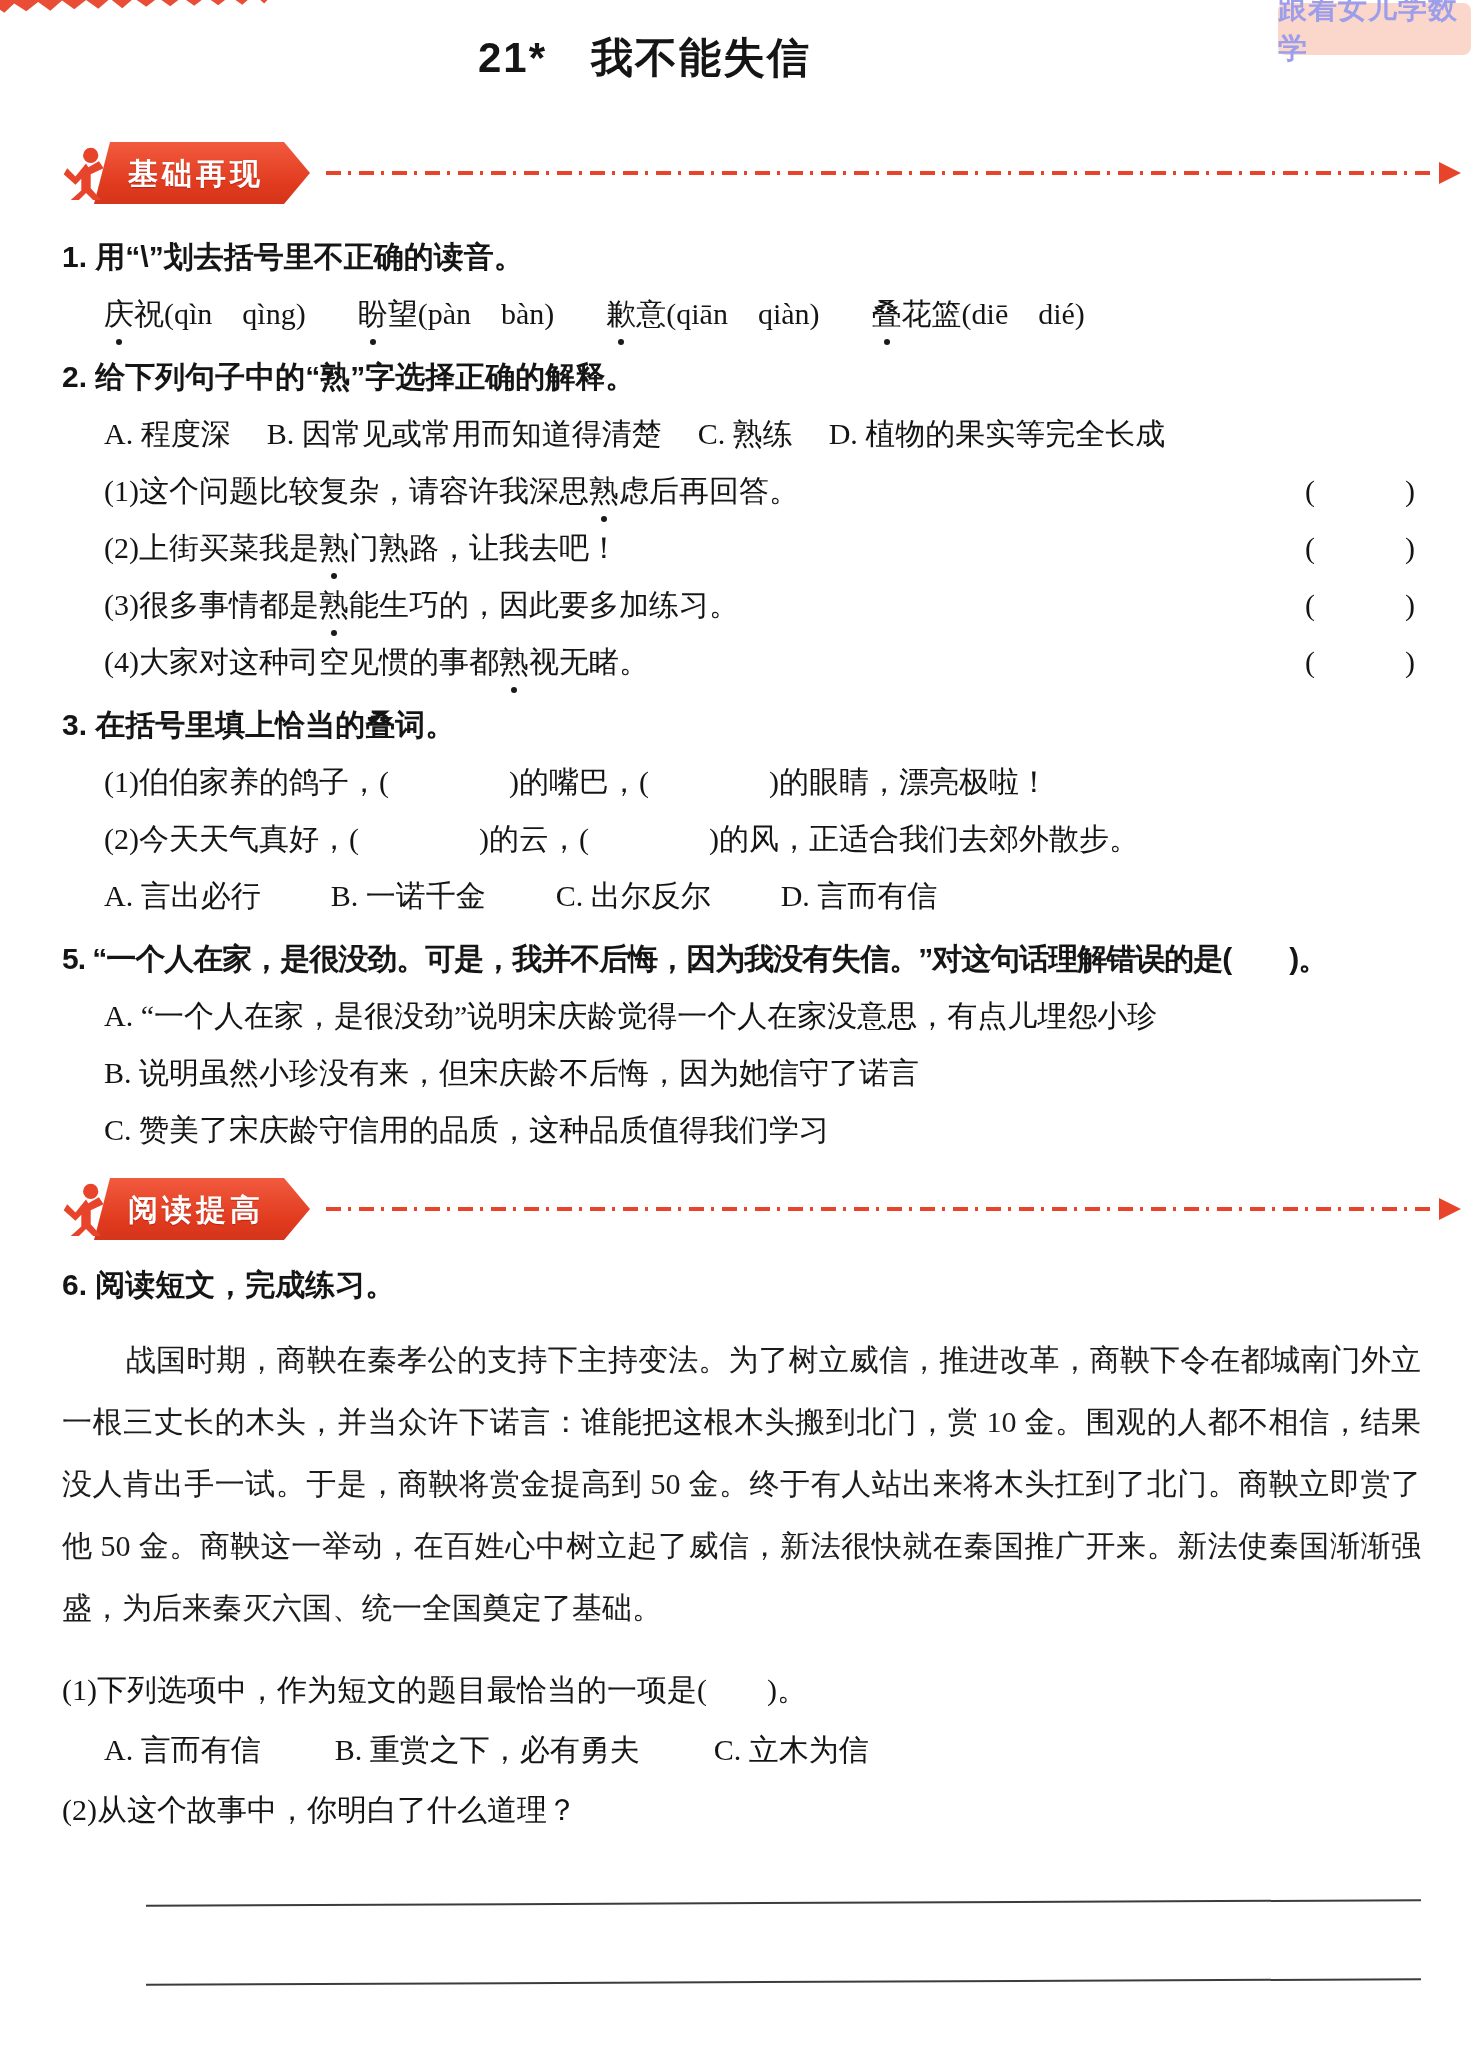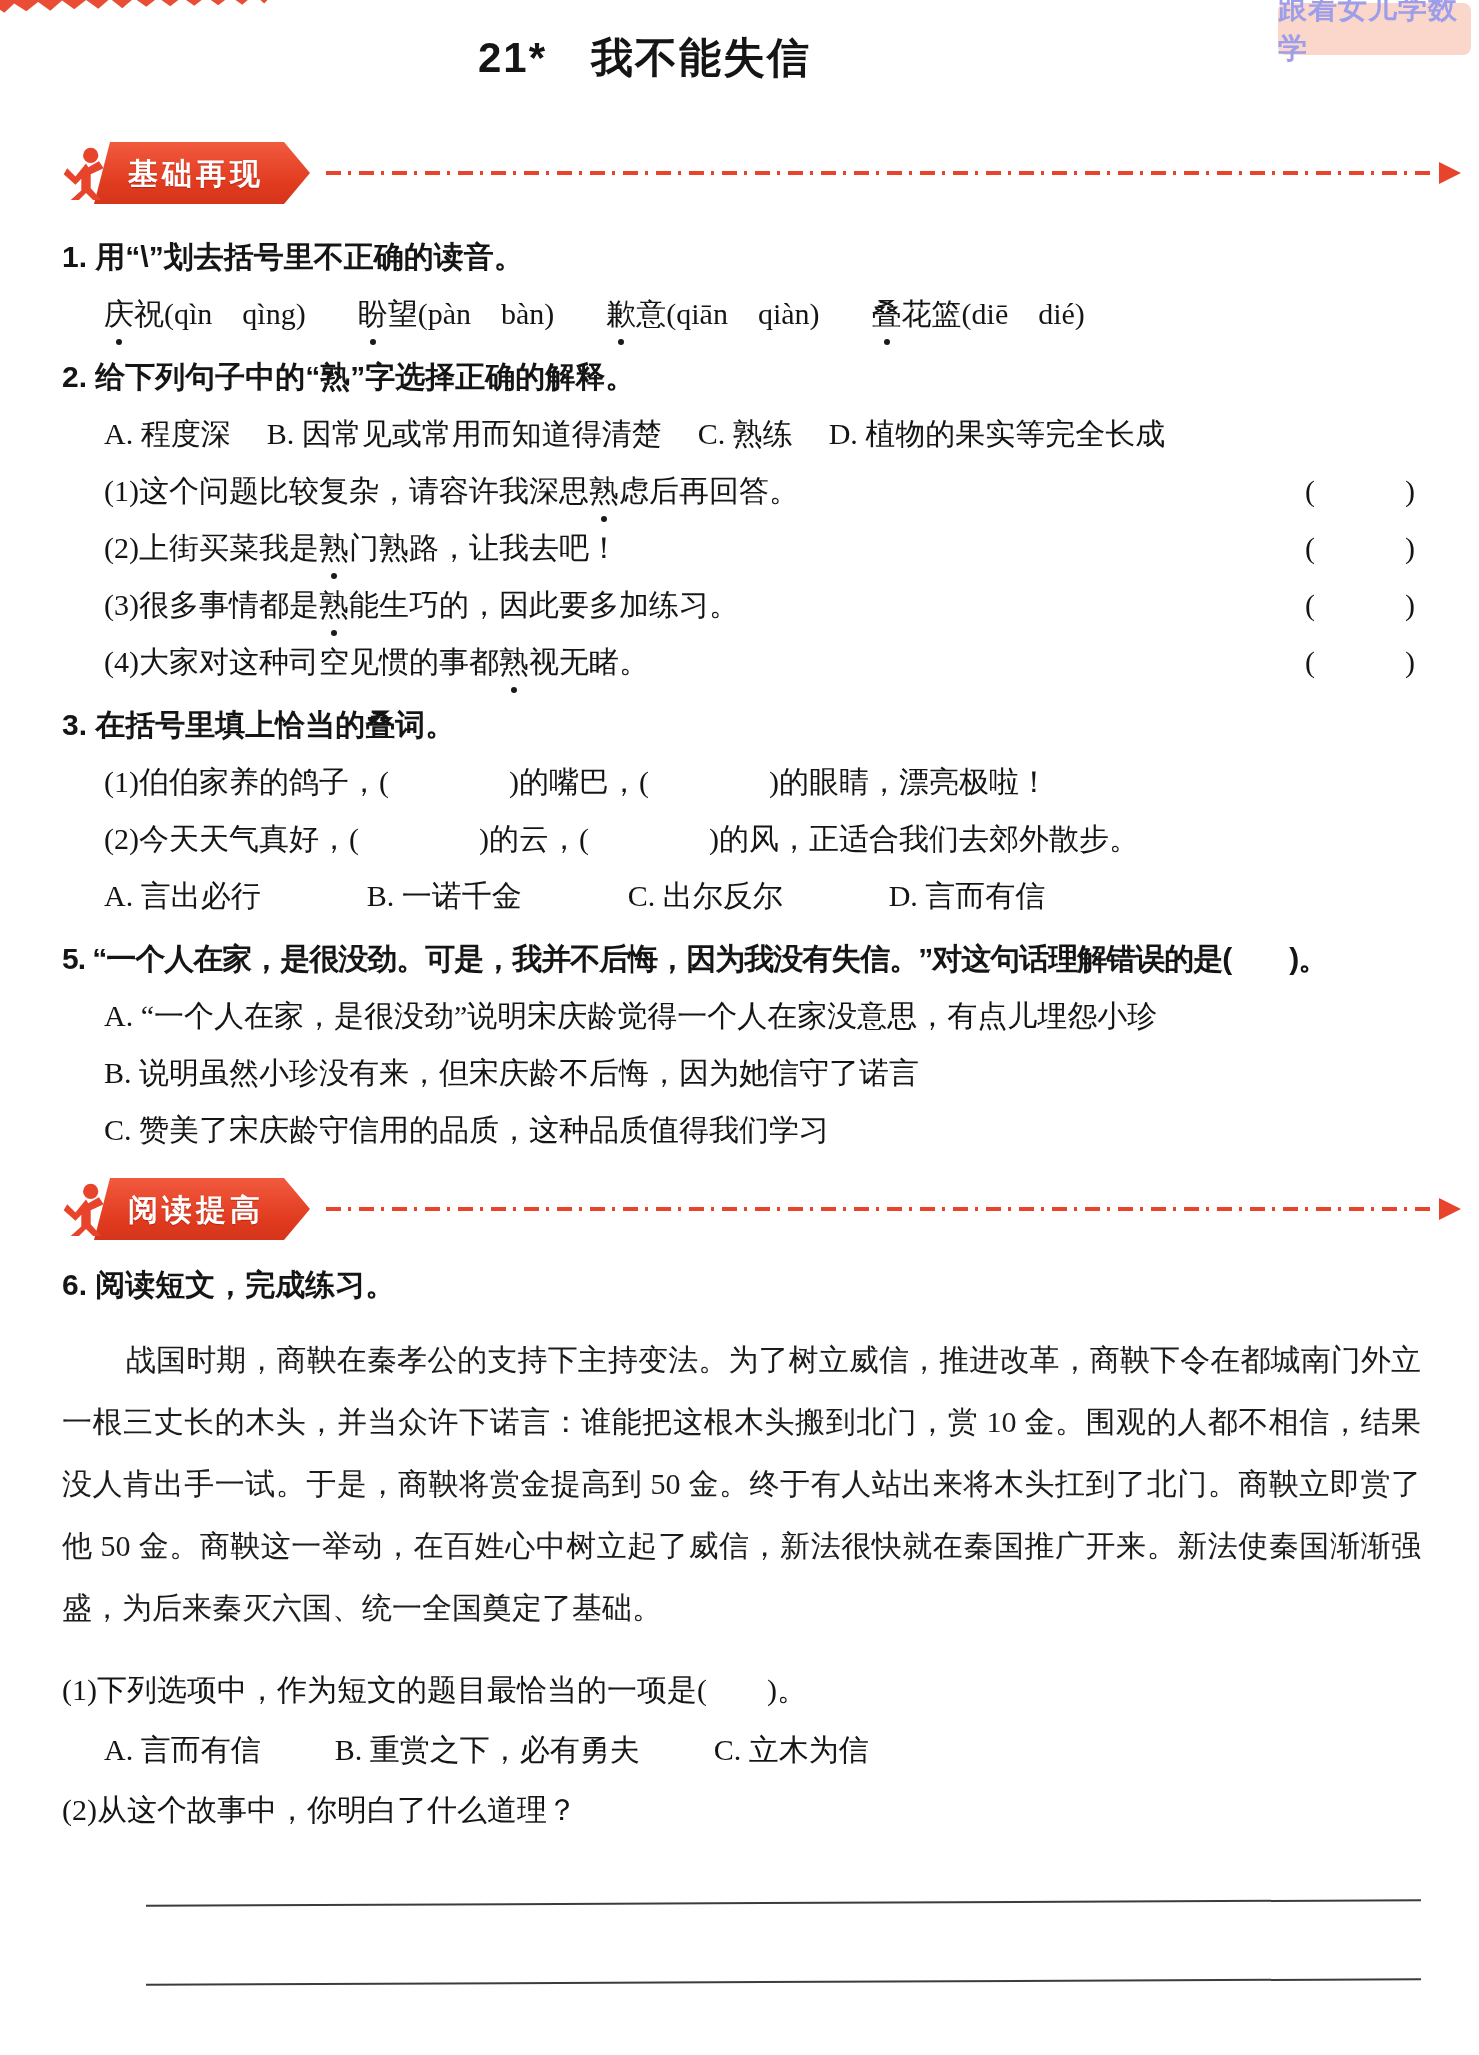--- a/index.html
+++ b/index.html
@@ -55,21 +55,21 @@
   .first{margin-top:34px;}
   .stem{font-weight:700;white-space:nowrap;}
   .tight{letter-spacing:-1px;}
   .indent{padding-left:42px;}
   .serif{font-family:"Liberation Serif","DejaVu Serif",serif;font-weight:400;margin-top:16px;}
   .flexrow{display:flex;}
   .between{justify-content:space-between;gap:7px;}
   .choices{display:flex;flex-wrap:nowrap;white-space:nowrap;}
   .gap-s{gap:36px;}
   .gap-m{gap:74px;}
-  .gap-l{gap:106px;}
+  .gap-l{gap:70px;}
   .gap-w{gap:52px;}
   .bracket{flex:0 0 auto;margin-right:6px;}
 
   
   .em{position:relative;display:inline-block;}
   .em::after{
     content:"";position:absolute;left:50%;bottom:-11px;transform:translateX(-50%);
     width:6px;height:6px;border-radius:50%;background:#1a1a1a;
   }
 

